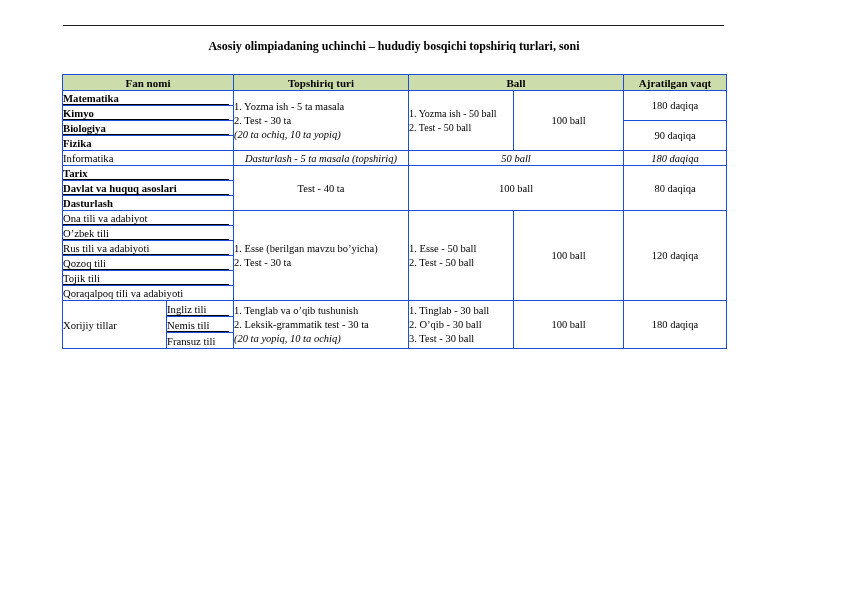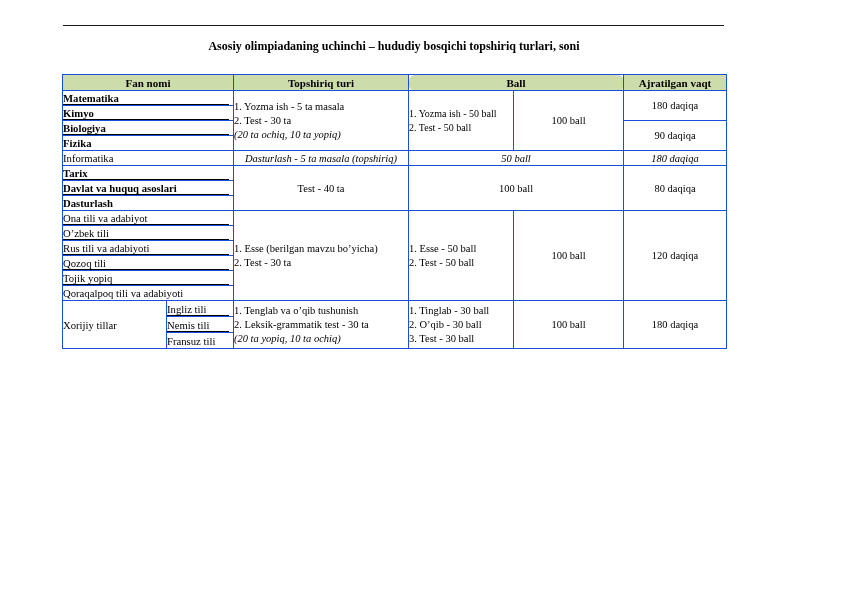--- a/index.html
+++ b/index.html
@@ -68,21 +68,21 @@
         <col style="width:175px">
       <col style="width:105px">
         <col style="width:110px">
         <col style="width:103px">
     </colgroup>
 
     <tbody>
         <tr class="h16">
       <th colspan="2" style="background: rgb(205, 220, 171);">Fan nomi</th>
       <th style="background: rgb(205, 220, 171);">Topshiriq turi</th>
-      <th colspan="2" style="background: rgb(205, 220, 171); border-radius: 6px;">Ball</th>
+      <th colspan="2" style="background: rgb(205, 220, 171);">Ball</th>
       <th style="background: rgb(205, 220, 171);">Ajratilgan vaqt</th>
     </tr>
 
     <tr class="h15">
       <td colspan="2" class="fan cut-b">Matematika</td>
       <td rowspan="4" class="cl lines">
         <div>1. Yozma ish - 5 ta masala</div>
         <div>2. Test - 30 ta</div>
         <div class="it">(20 ta ochiq, 10 ta yopiq)</div>
       </td>
@@ -140,21 +140,21 @@
     <tr class="h15">
       <td colspan="2" class="fan ital cut-t cut-b">O’zbek tili</td>
     </tr>
     <tr class="h15">
       <td colspan="2" class="fan ital cut-t cut-b">Rus tili va adabiyoti</td>
     </tr>
     <tr class="h15">
       <td colspan="2" class="fan ital cut-t cut-b">Qozoq tili</td>
     </tr>
     <tr class="h15">
-      <td colspan="2" class="fan ital cut-t cut-b">Tojik yopiq</td>
+      <td colspan="2" class="fan ital cut-t cut-b">Tojik tili</td>
     </tr>
     <tr class="h15">
       <td colspan="2" class="fan ital cut-t">Qoraqalpoq tili va adabiyoti</td>
     </tr>
 
     <tr class="h16">
       <td rowspan="3" class="fan plain">Xorijiy tillar</td>
       <td class="fan plain cut-b">Ingliz tili</td>
       <td rowspan="3" class="cl lines">
         <div>1. Tenglab va o’qib tushunish</div>

